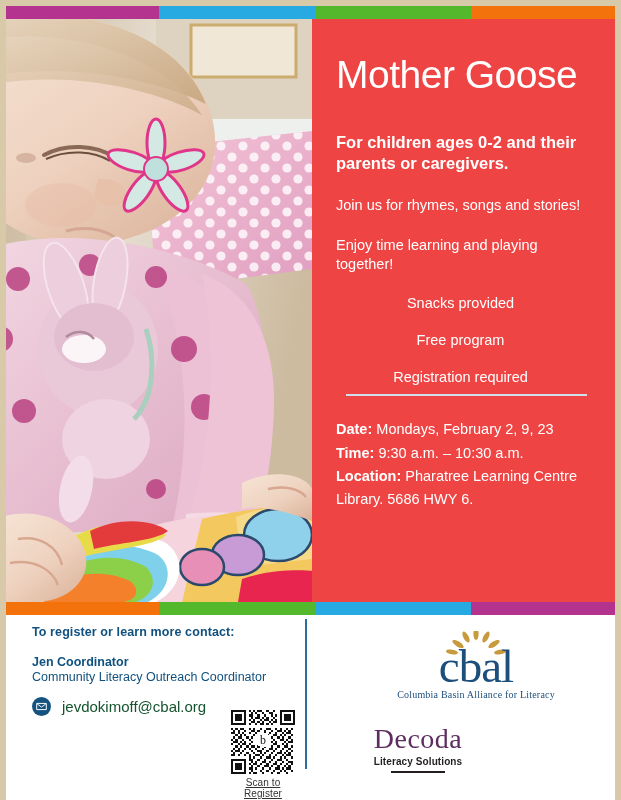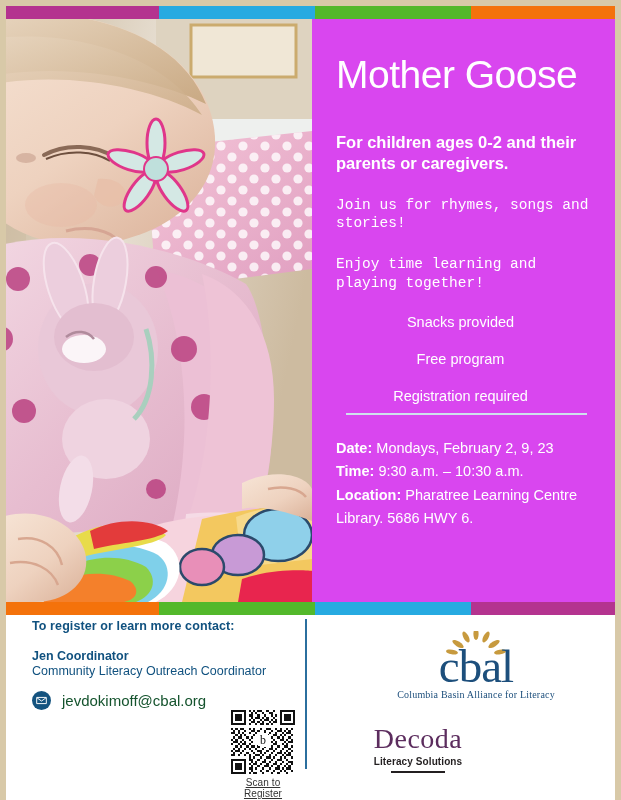--- a/index.html
+++ b/index.html
@@ -29,55 +29,55 @@
     position:absolute; left:0; top:13px;
     width:306px; height:583px;
     overflow:hidden; background:#e8c4c9;
   }
   .photo svg { display:block; width:306px; height:583px; }
 
   
   .panel {
     position:absolute; left:306px; top:13px;
     width:303px; height:703px;
-    background:#d946ef;
+    background:#ef4444;
     color:#ffffff;
     padding:22px 18px 0 24px;
   }
   .title {
     font-size:39px; font-weight:400; line-height:1.05;
     letter-spacing:-0.5px; margin-top:14px;
   }
   .subtitle {
     font-size:16.5px; font-weight:bold; line-height:1.26;
     margin-top:36px;
   }
   .para {
-    font-size:14.5px; line-height:1.3; margin-top:22px;font-family:Liberation Mono, monospace;
+    font-size:14.5px; line-height:1.3; margin-top:22px;
   }
   .center-line {
     font-size:14.5px; text-align:center; margin-top:21px;
     padding-right:12px;
   }
   .rule {
     height:2px; background:#cfe0ec; margin:9px 10px 0 10px;
   }
   .details { margin-top:22px; font-size:14.5px; line-height:1.62; }
   .details b { font-weight:bold; }
 
   
   .footer {
     position:absolute; left:0; top:609px;
     width:609px; height:185px; background:#ffffff;
   }
   .vdiv {
     position:absolute; left:299px; top:4px;
     width:2px; height:150px; background:#2b6f9e;
   }
-  .contact { position:absolute; left:26px; top:4px; width:270px; }
+  .contact { position:absolute; left:26px; top:10px; width:270px; }
   .contact-head {
     font-size:12.5px; font-weight:bold; color:#10517f; letter-spacing:0.1px;
   }
   .contact-name {
     margin-top:16px; font-size:12.5px; font-weight:bold; color:#10517f;
   }
   .contact-role { font-size:12.5px; color:#10517f; line-height:1.3; }
   .clist { margin-top:12px; }
   .crow { display:flex; align-items:center; margin-bottom:7px; }
   .cicon {

